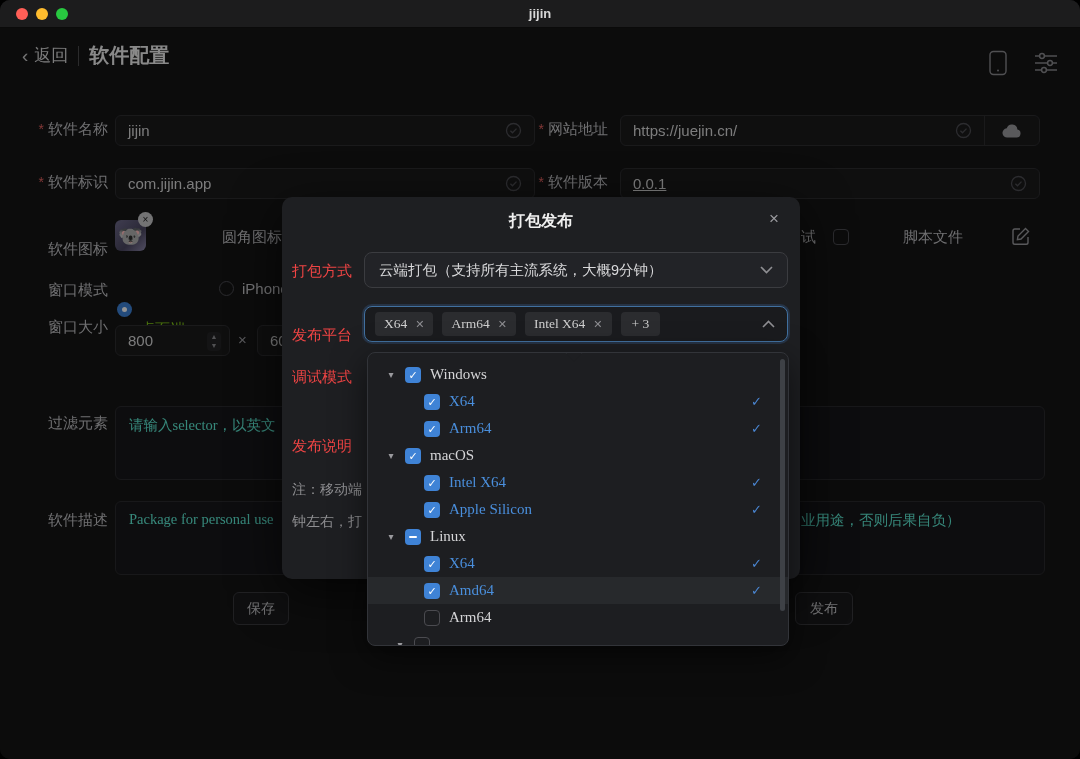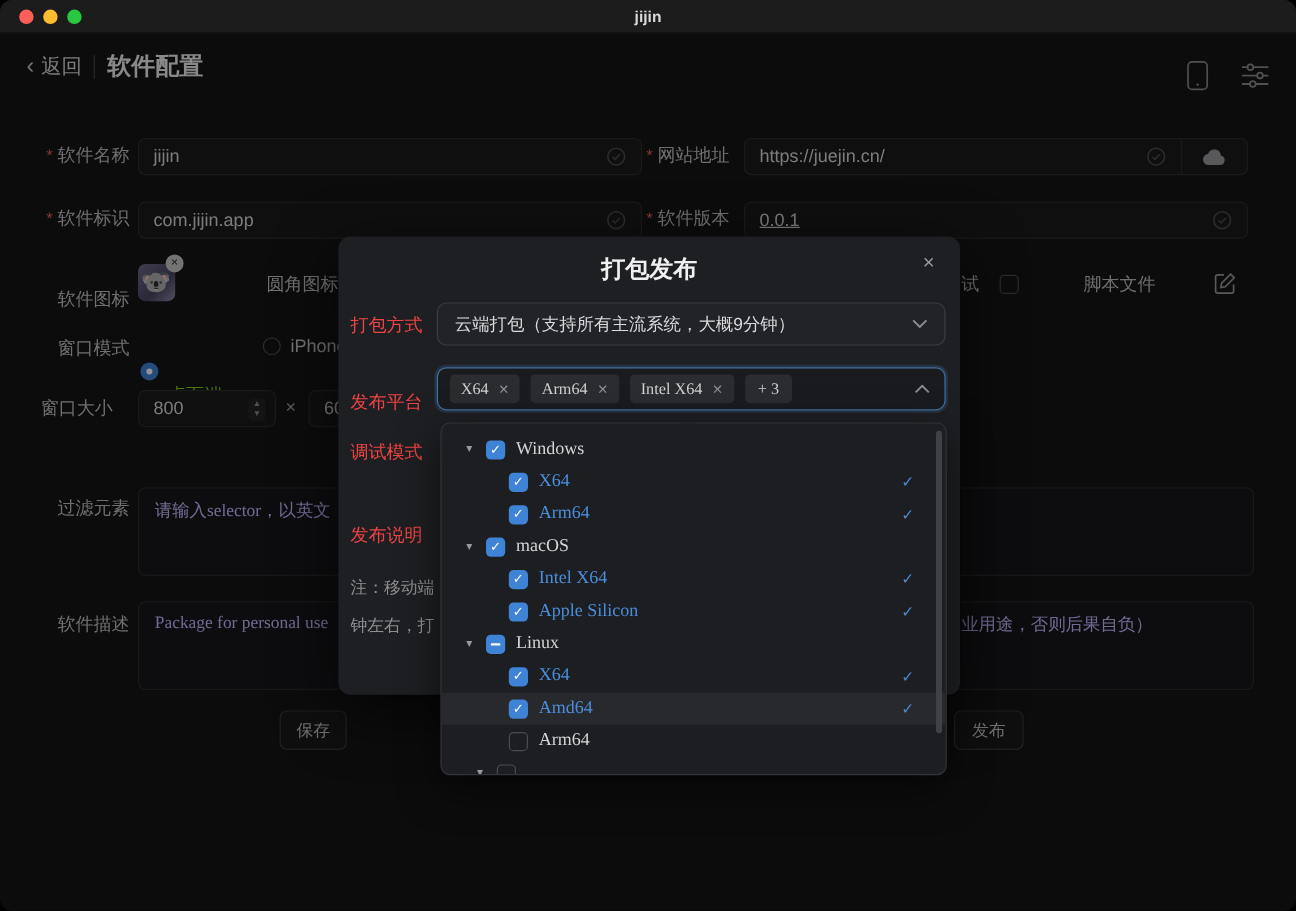--- a/index.html
+++ b/index.html
@@ -33,21 +33,21 @@
   .icon-g { color:#8f8f92; }
 
   .topright-icons { right:22px; top:22px; display:flex; align-items:center; gap:26px; }
 
   .input { position:absolute; height:31px; background:#1a1a1b; border:1px solid #2d2d30; border-radius:6px; color:#d6d6d6; font-size:15px; display:flex; align-items:center; padding:0 12px; }
   .input .val { flex:1; }
   .check-ic { flex:none; opacity:.85; }
   .addon { position:absolute; right:0; top:0; bottom:0; width:55px; border-left:1px solid #2d2d30; display:flex; align-items:center; justify-content:center; }
 
   .textarea { position:absolute; background:#18181a; border:1px solid #2a2a2d; border-radius:6px; }
-  .ph { position:absolute; top:9px; color:#c4b5fd; font-size:14.5px; }
+  .ph { position:absolute; top:9px; color:#5eead4; font-size:14.5px; }
 
   .avatar { position:absolute; width:31px; height:31px; border-radius:6px; background:linear-gradient(135deg,#6e6a8a,#4a4660 60%,#8b86a8); display:flex; align-items:center; justify-content:center; font-size:20px; }
   .avatar-badge { position:absolute; width:15px; height:15px; border-radius:50%; background:#c6c6c8; color:#222; font-size:10px; line-height:15px; text-align:center; }
 
   .radio { width:15px; height:15px; border-radius:50%; flex:none; }
   .radio.on { background:#3d82d6; position:relative; }
   .radio.on::after { content:""; position:absolute; left:5px; top:5px; width:5px; height:5px; border-radius:50%; background:#fff; }
   .radio.off { border:1.5px solid #4b4b50; background:transparent; }
   .blue-text { color:#84cc16;margin-top:40px; }
 
@@ -60,21 +60,21 @@
   .stepper { position:absolute; right:8px; top:6px; width:14px; height:19px; background:#232325; border-radius:4px; color:#8a8a8e; font-size:7px; line-height:9px; text-align:center; }
   .size-x { color:#9a9a9e; font-size:15px; }
 
   .btn { position:absolute; height:33px; background:#1b1b1d; border:1px solid #39393d; border-radius:6px; color:#c3c3c6; font-size:14px; display:flex; align-items:center; justify-content:center; }
 
   
   .overlay { position:absolute; left:0; top:28px; width:1080px; height:731px; background:rgba(0,0,0,.42); z-index:5; }
 
   
   .modal { position:absolute; left:282px; top:197px; width:518px; height:382px; background:#1e1f22; border-radius:10px; box-shadow:0 14px 50px rgba(0,0,0,.65); z-index:10; }
-  .modal-title { position:absolute; left:0; top:14px; width:100%; text-align:center; font-size:20px; font-weight:bold; color:#f0f0f0; }
+  .modal-title { position:absolute; left:0; top:14px; width:100%; text-align:center; font-size:16px; font-weight:bold; color:#f0f0f0; }
   .modal-close { position:absolute; right:16px; top:12px; width:20px; height:20px; color:#9a9a9e; font-size:17px; line-height:20px; text-align:center; }
   .m-label { position:absolute; left:10px; width:72px; font-size:15px; color:#ef4444; white-space:nowrap; }
   .select { position:absolute; left:82px; width:424px; height:36px; border-radius:8px; display:flex; align-items:center; }
   .sel-plain { background:#222327; border:1px solid #3b3c40; color:#dadadc; font-size:14.5px; padding:0 14px; }
   .sel-plain .sv { flex:1; white-space:nowrap; overflow:hidden; }
   .sel-multi { background:#1a1b1e; border:1px solid #41709f; box-shadow:0 0 0 2px rgba(60,105,160,.28); padding:0 12px 0 10px; gap:9px; }
   .tag { background:#2b2c2f; border-radius:4px; height:24px; display:flex; align-items:center; gap:8px; padding:0 9px; color:#cfcfcf; font-size:13.5px; }
   .tag .tx { color:#8e8e92; font-size:11px; }
   .more-tag { background:#2b2c2f; border-radius:4px; height:24px; display:flex; align-items:center; padding:0 11px; color:#cfcfcf; font-size:13.5px; }
   .sel-arrow { margin-left:auto; color:#8e8e92; }
@@ -201,21 +201,21 @@
     <div class="abs label" style="left:20px; top:253px; width:88px; text-align:right;">窗口模式</div>
     <div class="abs" style="left:117px; top:252px; display:flex; align-items:center; gap:8px;">
       <span class="radio on"></span>
       <span class="blue-text" style="font-size:15px;">桌面端</span>
     </div>
     <div class="abs" style="left:219px; top:252px; display:flex; align-items:center; gap:8px;">
       <span class="radio off"></span>
       <span class="clip" style="font-size:15px; color:#c3c3c6; width:44px;">iPhone</span>
     </div>
 
-    <div class="abs label" style="left:20px; top:303px; width:88px; text-align:center;">窗口大小</div>
+    <div class="abs label" style="left:20px; top:290px; width:88px; text-align:right;">窗口大小</div>
     <div class="input" style="left:115px; top:297px; width:115px; padding-right:28px;">
       <span class="val">800</span>
       <span class="stepper">▲<br>▼</span>
     </div>
     <div class="abs size-x" style="left:238px; top:303px;">×</div>
     <div class="input" style="left:257px; top:297px; width:278px;">
       <span class="val">60</span>
     </div>
 
     <div class="abs label" style="left:20px; top:386px; width:88px; text-align:right;">过滤元素</div>

